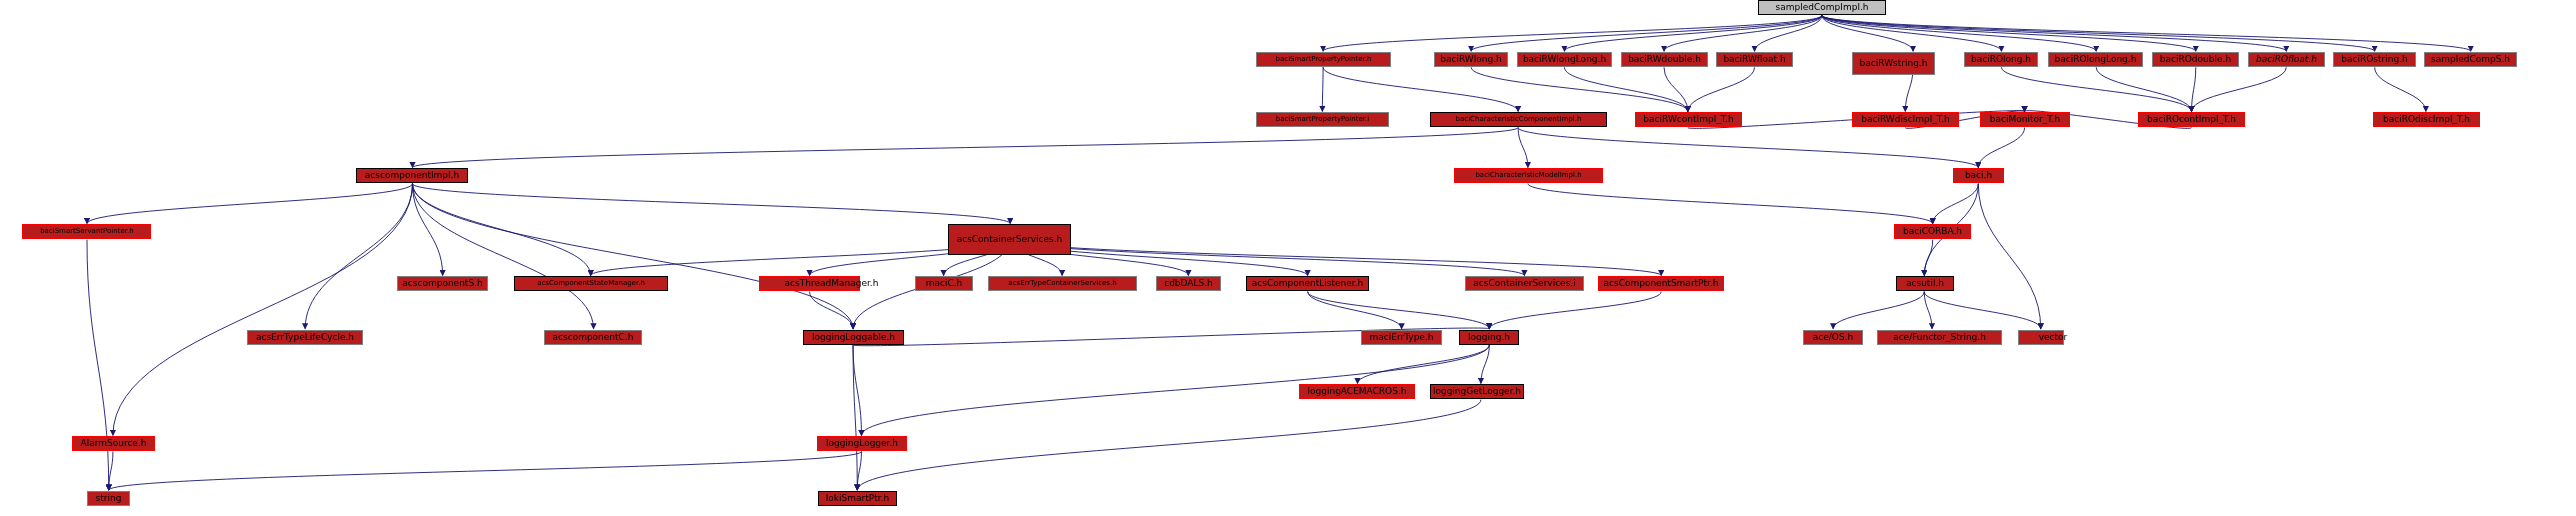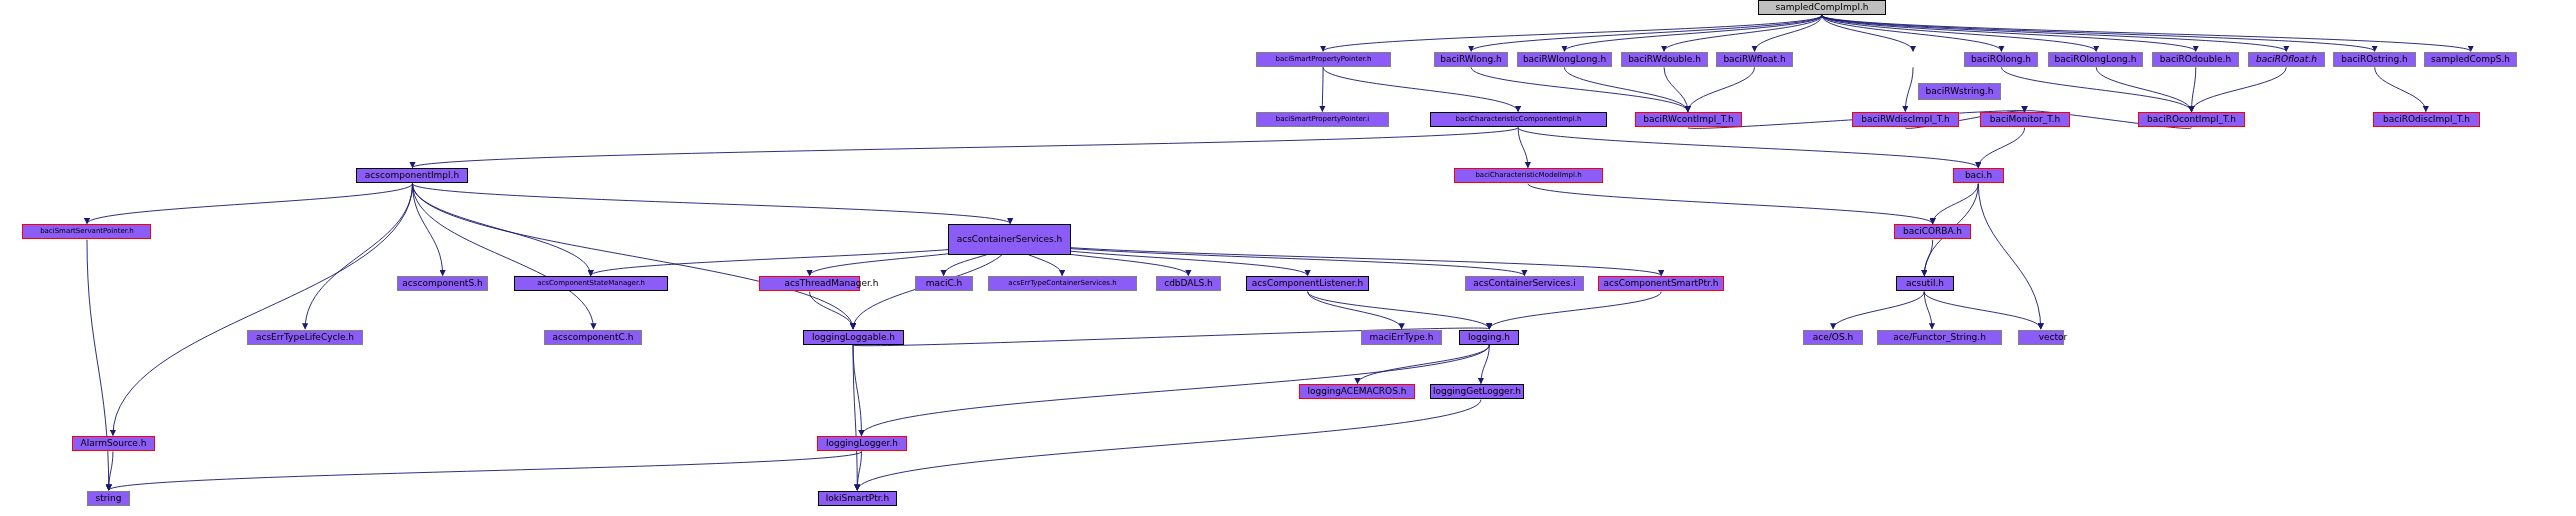--- a/index.html
+++ b/index.html
@@ -11,21 +11,21 @@
     font-family:"DejaVu Sans", sans-serif;
     overflow:hidden;
   }
   #edges{position:absolute;left:0;top:0;width:2576px;height:516px;}
   .node{
     position:absolute;
     box-sizing:border-box;
     display:flex;
     align-items:center;
     justify-content:center;
-    background:#8b5cf6;
+    background:#b91c1c;
     color:#000000;
     font-size:9px;
     line-height:1;
     white-space:nowrap;
     border:0.7px solid #c0c0c0;
     z-index:5;
   }
   .node.b-black{border:0.7px solid #000000;}
   .node.b-red{border:0.7px solid #ff0000;}
   .node.b-grey{border:0.7px solid #808080;}
@@ -115,21 +115,21 @@
         <path d="M2743,416 C2743,439.85 2909,445.15 2909,469"></path>
         <path d="M2820,262 C2820,355.15 2909,375.85 2909,469"></path>
       </g>
   </svg>
 <div class="node fill-grey" style="left: 1758px; top: 0px; width: 128px; height: 15.4px;">sampledCompImpl.h</div>
     <div class="node b-grey tiny" style="left: 1256px; top: 52px; width: 135px; height: 15.4px;">baciSmartPropertyPointer.h</div>
     <div class="node b-grey" style="left: 1434px; top: 52px; width: 74px; height: 15.4px;">baciRWlong.h</div>
     <div class="node b-grey" style="left: 1517px; top: 52px; width: 95px; height: 15.4px;">baciRWlongLong.h</div>
     <div class="node b-grey" style="left: 1621px; top: 52px; width: 87px; height: 15.4px;">baciRWdouble.h</div>
     <div class="node b-grey" style="left: 1716px; top: 52px; width: 77px; height: 15.4px;">baciRWfloat.h</div>
-    <div class="node b-grey" style="left: 1918px; top: 52px; width: 83px; height: 17px; margin-top: 31px;">baciRWstring.h</div>
+    <div class="node b-grey" style="left: 1852px; top: 52px; width: 83px; height: 23px;">baciRWstring.h</div>
     <div class="node b-grey" style="left: 1964px; top: 52px; width: 74px; height: 15.4px;">baciROlong.h</div>
     <div class="node b-grey" style="left: 2048px; top: 52px; width: 95px; height: 15.4px;">baciROlongLong.h</div>
     <div class="node b-grey" style="left: 2152px; top: 52px; width: 87px; height: 15.4px;">baciROdouble.h</div>
     <div class="node b-grey" style="left: 2248px; top: 52px; width: 77px; height: 15.4px; font-style: italic;">baciROfloat.h</div>
     <div class="node b-grey" style="left: 2333px; top: 52px; width: 83px; height: 15.4px;">baciROstring.h</div>
     <div class="node b-grey" style="left: 2424px; top: 52px; width: 93px; height: 15.4px;">sampledCompS.h</div>
     <div class="node b-grey tiny" style="left: 1256px; top: 112px; width: 133px; height: 15.4px;">baciSmartPropertyPointer.i</div>
     <div class="node b-black tiny" style="left: 1430px; top: 112px; width: 177px; height: 15.4px;">baciCharacteristicComponentImpl.h</div>
     <div class="node b-red" style="left: 1635px; top: 112px; width: 107px; height: 15.4px;">baciRWcontImpl_T.h</div>
     <div class="node b-red" style="left: 1852px; top: 112px; width: 107px; height: 15.4px;">baciRWdiscImpl_T.h</div>

